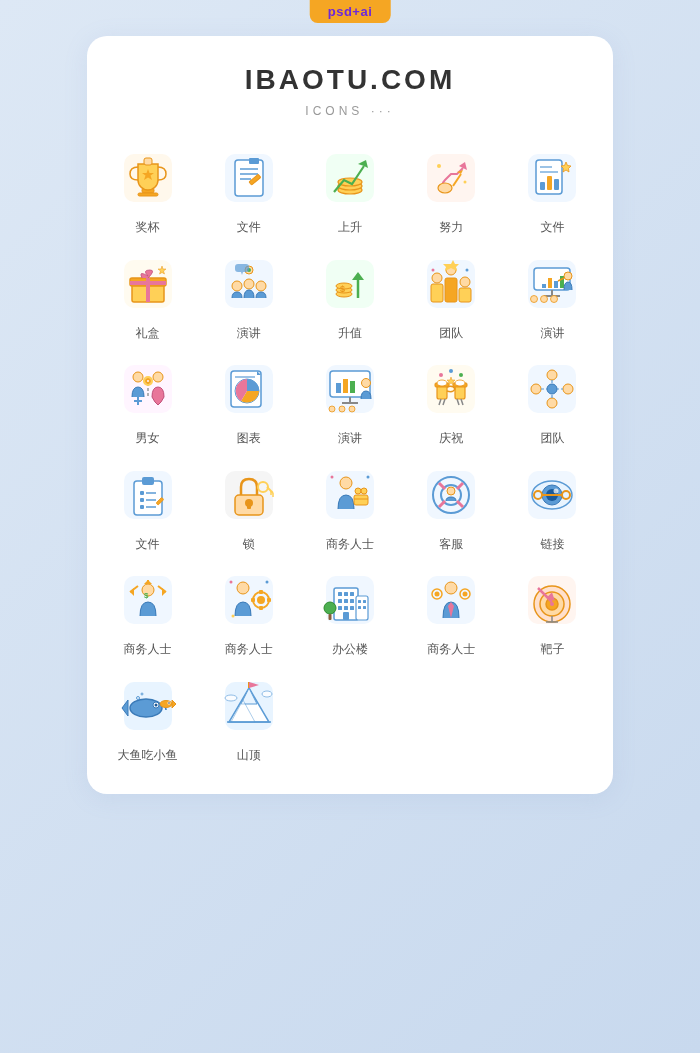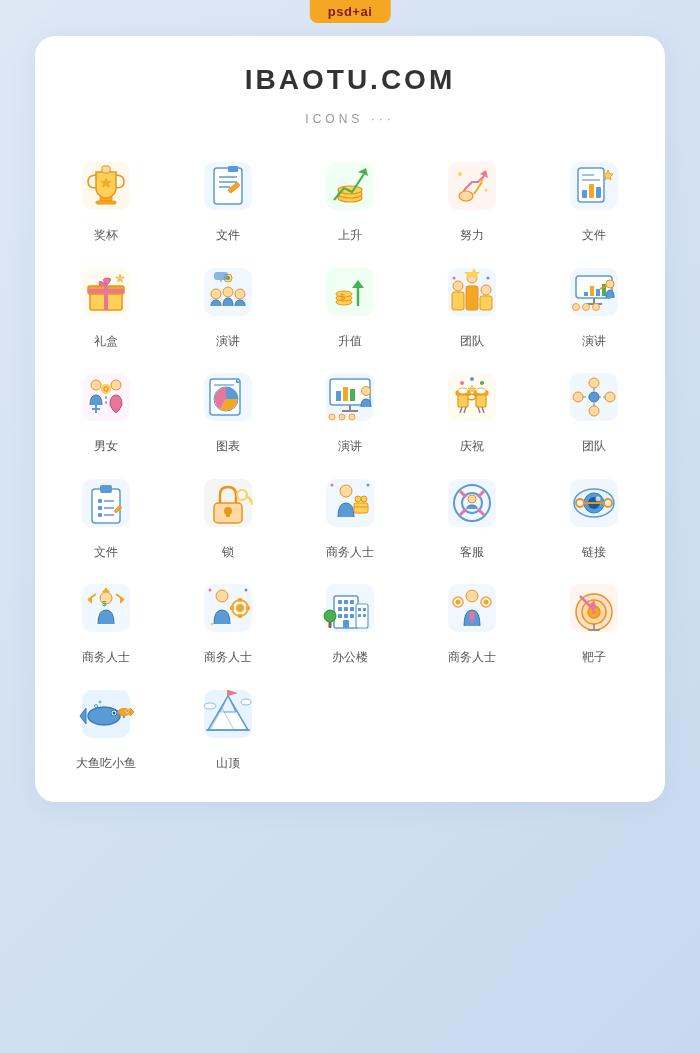--- a/index.html
+++ b/index.html
@@ -13,52 +13,52 @@
       justify-content: flex-start;
       font-family: 'PingFang SC', 'Microsoft YaHei', sans-serif;
       position: relative;
     }
     .top-badge {
       position: absolute;
       top: 0;
       left: 50%;
       transform: translateX(-50%);
       background: #f5a623;
-      color: #7f1d1d;
+      color: #6d28d9;
       font-size: 13px;
       font-weight: bold;
       padding: 4px 18px;
       border-radius: 0 0 8px 8px;
       letter-spacing: 0.5px;
       z-index: 10;
     }
     .card {
       background: #fff;
       border-radius: 20px;
       margin: 36px 30px 30px 30px;
-      width: 630px;
+      width: 526px;
       padding: 28px 20px 30px 20px;
       box-shadow: 0 4px 24px rgba(120,150,200,0.13);
       position: relative;
     }
     .card-header {
       text-align: center;
       margin-bottom: 24px;
     }
     .card-title {
       font-size: 28px;
       font-weight: 700;
       letter-spacing: 3px;
       color: #333;
     }
     .card-subtitle {
       font-size: 12px;
       letter-spacing: 4px;
       color: #999;
-      margin-top: 16px;
+      margin-top: 8px;
     }
     .icons-grid {
       display: grid;
       grid-template-columns: repeat(5, 1fr);
       gap: 12px 20px;
     }
     .icon-item {
       display: flex;
       flex-direction: column;
       align-items: center;

